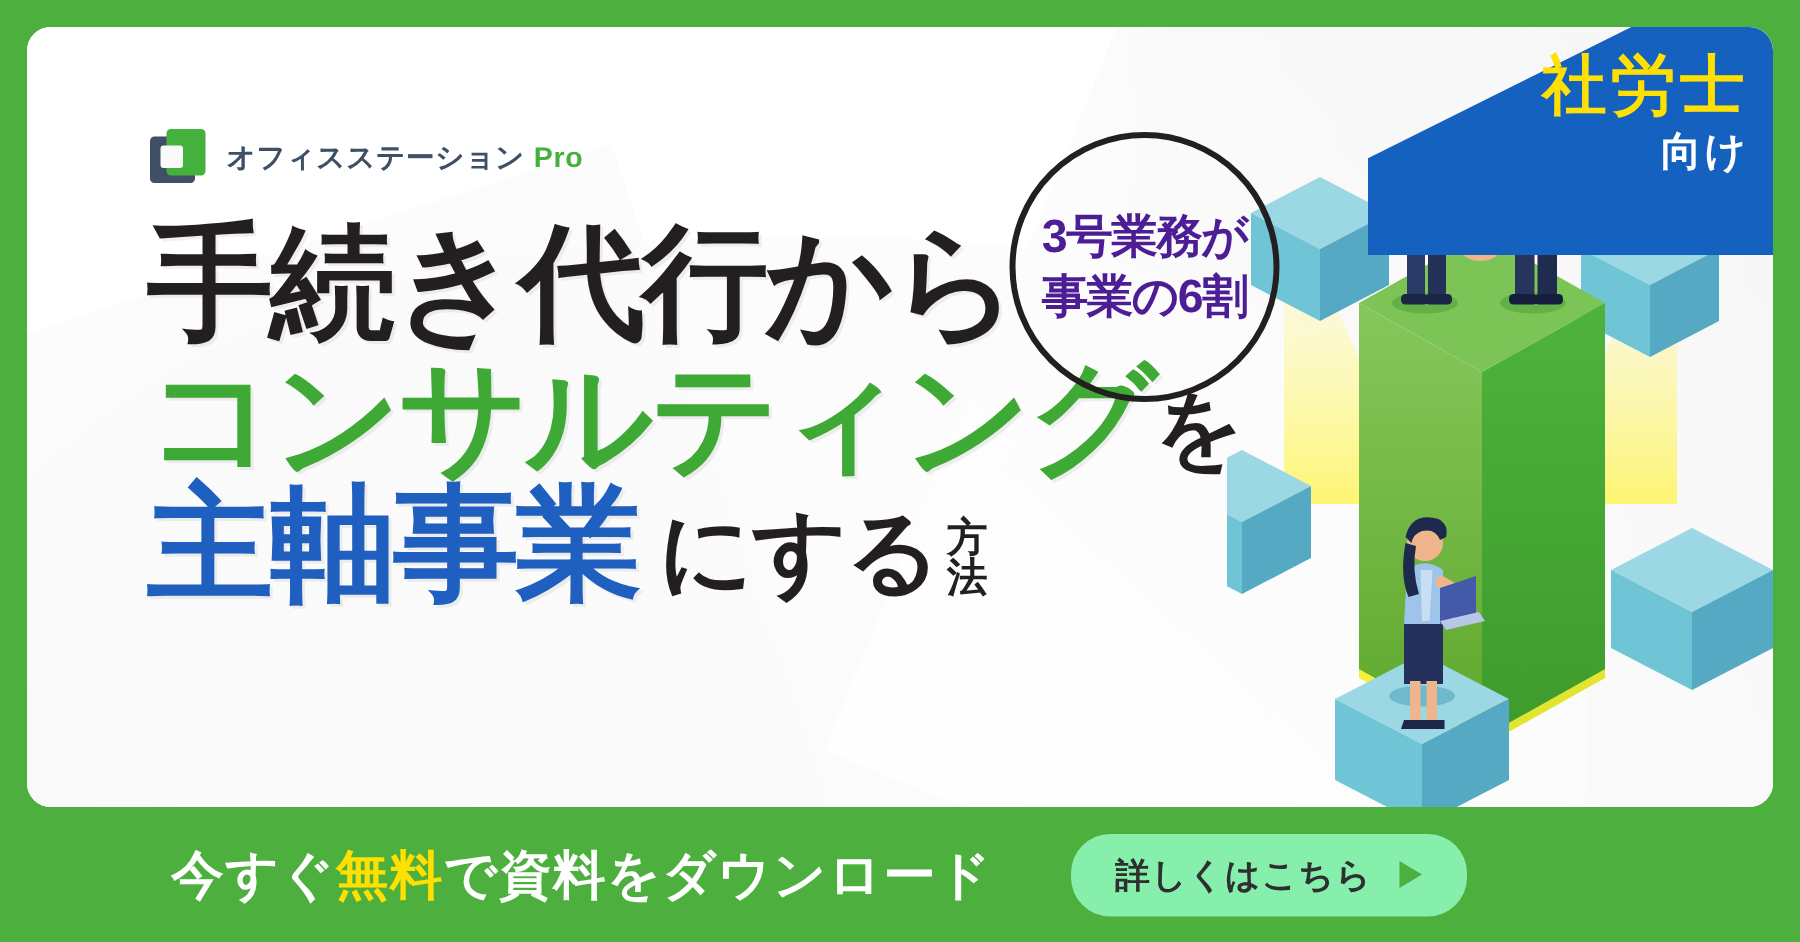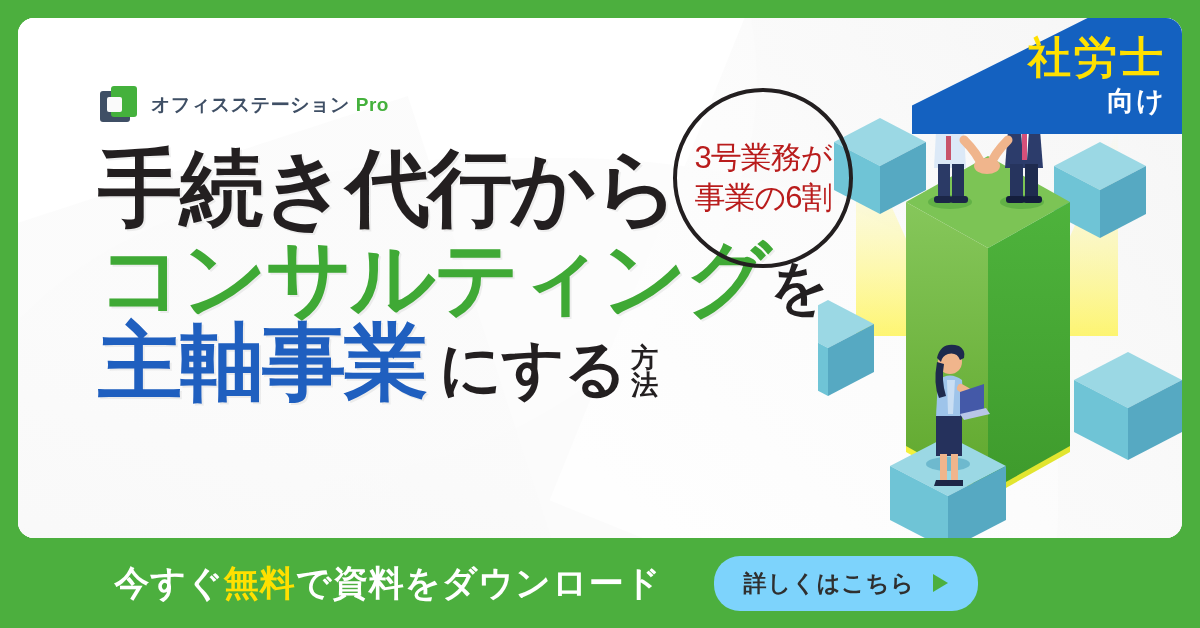--- a/index.html
+++ b/index.html
@@ -132,29 +132,29 @@
   .badge{
     position:absolute; left:655px; top:70px;
     width:180px; height:180px;
     border:4px solid #231F20;
     border-radius:50%;
     display:flex; flex-direction:column;
     align-items:center; justify-content:center;
     background:transparent;
   }
   .badge-line{
-    font-size:31px; font-weight:normal;
-    color:#b91c1c; line-height:1.28;
+    font-size:31px; font-weight:bold;
+    color:#4c1d95; line-height:1.28;
     white-space:nowrap; letter-spacing:-1px;
   }
 
   
   .ribbon-wrap{
     position:absolute; right:0; top:0;
-    width:270px; height:116px; overflow:hidden;
+    width:270px; height:152px; overflow:hidden;
     pointer-events:none;
   }
   .ribbon{
     position:absolute;
     right:-50px; top:-72px;
     width:420px; height:230px;
     background:#1461C0;
     transform:rotate(-26.5deg);
     transform-origin:top right;
   }
@@ -186,21 +186,21 @@
     display:flex; align-items:center; justify-content:center;
     gap:52px;
   }
   .cta-text{
     font-size:35px; font-weight:bold; color:#ffffff;
     letter-spacing:1px; white-space:nowrap;
   }
   .cta-hl{ color:#FFE000; }
   .cta-btn{
     display:flex; align-items:center; gap:18px;
-    background:#7dd3fc; color:#2F2F2F;
+    background:#86efac; color:#2F2F2F;
     border:none; border-radius:26px;
     padding:12px 30px;
     font-family:inherit;
     font-size:23px; font-weight:bold;
     letter-spacing:1px; white-space:nowrap;
     cursor:pointer;
   }
   .cta-arrow{
     width:0; height:0;
     border-left:15px solid #4CAF3E;

